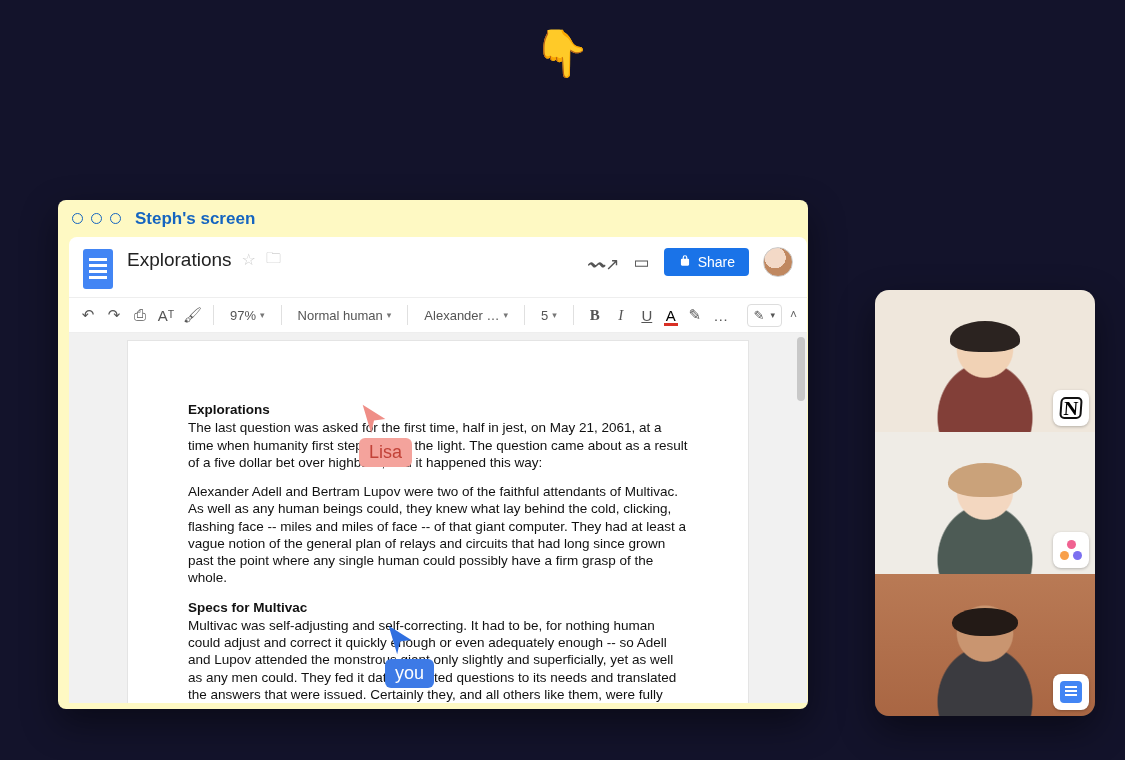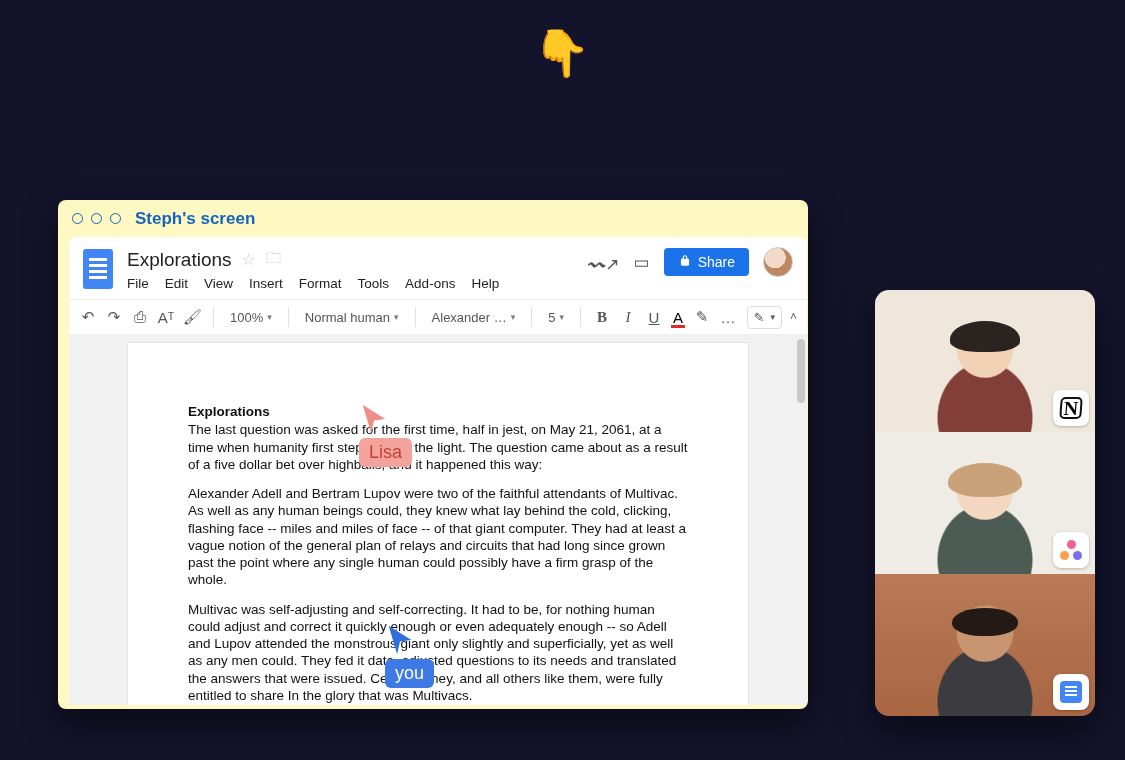--- a/index.html
+++ b/index.html
@@ -319,30 +319,20 @@
   </div>
 
   <div class="doc-area">
     <div class="doc-head">
       <div class="doc-icon"></div>
       <div class="doc-title">
         <div class="doc-title-row">
           <span class="name">Explorations</span>
           <span class="star">☆</span>
           <span class="folder">🗀</span>
-        </div>
-        <div class="menu-row">
-          <span>File</span>
-          <span>Edit</span>
-          <span>View</span>
-          <span>Insert</span>
-          <span>Format</span>
-          <span>Tools</span>
-          <span>Add-ons</span>
-          <span>Help</span>
         </div>
       </div>
       <div class="head-right">
         <span class="trend">〰↗</span>
         <span class="comment">▭</span>
         <div class="share-btn">
           <svg viewBox="0 0 24 24">
               <path d="M12 2a4 4 0 0 0-4 4v2H7a2 2 0 0 0-2 2v8a2 2 0 0 0 2 2h10a2 2 0 0 0 2-2v-8a2 2 0 0 0-2-2h-1V6a4 4 0 0 0-4-4zm-2 6V6a2 2 0 1 1 4 0v2z"></path>
             </svg>
           <span>Share</span>
@@ -352,21 +342,21 @@
     </div>
 
     <div class="toolbar">
       <span class="tb-ico">↶</span>
       <span class="tb-ico">↷</span>
       <span class="tb-ico">⎙</span>
       <span class="tb-ico">Aᵀ</span>
       <span class="tb-ico">🖌</span>
       <span class="sep"></span>
       <span class="tb-drop">
-          <span>100%</span>
+          <span>97%</span>
         </span>
       <span class="sep"></span>
       <span class="tb-drop">
           <span>Normal human</span>
         </span>
       <span class="sep"></span>
       <span class="tb-drop">
           <span>Alexander …</span>
         </span>
       <span class="sep"></span>
@@ -387,20 +377,21 @@
         </span>
         <span class="chev-up">˄</span>
       </div>
     </div>
 
     <div class="page-scroll">
       <div class="page">
         <h3>Explorations</h3>
         <p>The last question was asked for the first time, half in jest, on May 21, 2061, at a time when humanity first stepped into the light. The question came about as a result of a five dollar bet over highballs, and it happened this way:</p>
         <p>Alexander Adell and Bertram Lupov were two of the faithful attendants of Multivac. As well as any human beings could, they knew what lay behind the cold, clicking, flashing face -- miles and miles of face -- of that giant computer. They had at least a vague notion of the general plan of relays and circuits that had long since grown past the point where any single human could possibly have a firm grasp of the whole.</p>
+        <h3>Specs for Multivac</h3>
         <p>Multivac was self-adjusting and self-correcting. It had to be, for nothing human could adjust and correct it quickly enough or even adequately enough -- so Adell and Lupov attended the monstrous giant only slightly and superficially, yet as well as any men could. They fed it data, adjusted questions to its needs and translated the answers that were issued. Certainly they, and all others like them, were fully entitled to share In the glory that was Multivacs.</p>
       </div>
       <div class="scrollbar">
         <div class="scroll-thumb"></div>
       </div>
     </div>
 
     <div class="cursor cursor-lisa">
       <svg width="30" height="34" viewBox="0 0 20 24">
           <path d="M2 2 L18 12 L10 13 L8 22 Z"></path>

